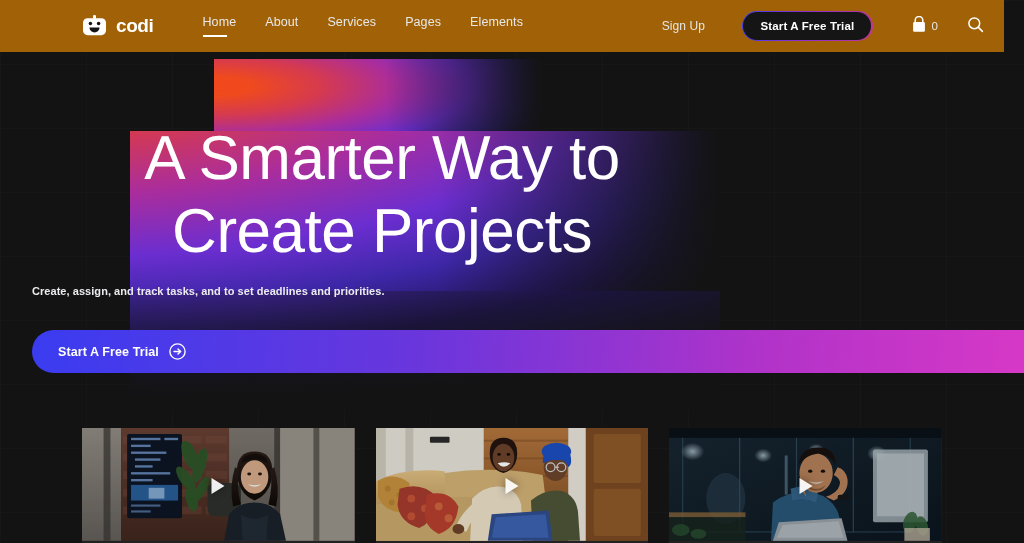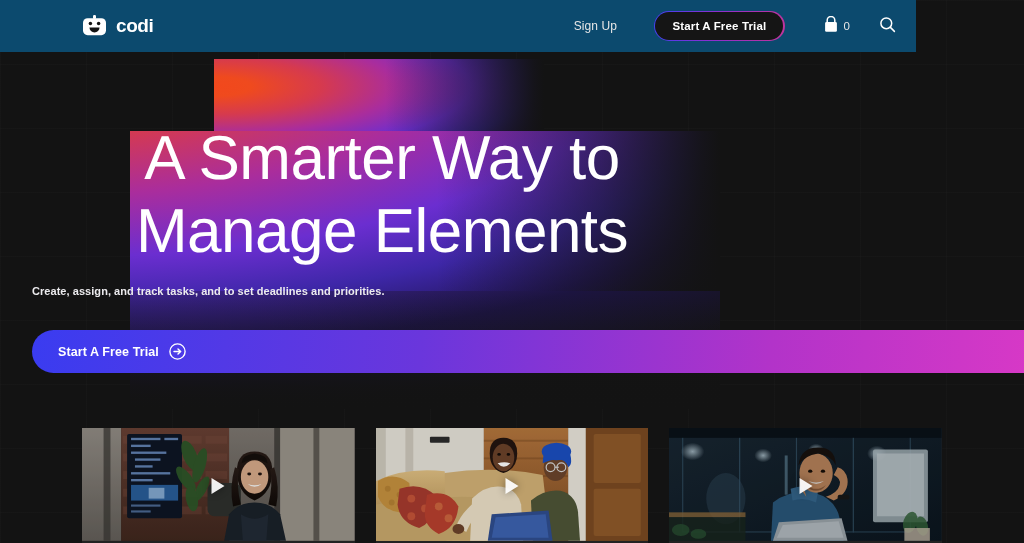--- a/index.html
+++ b/index.html
@@ -15,23 +15,23 @@
   #bg-texture{
     position:absolute; inset:0;
     background-image:
       repeating-linear-gradient(to right, rgba(255,255,255,.016) 0 1px, transparent 1px 86px),
       repeating-linear-gradient(to bottom, rgba(255,255,255,.014) 0 1px, transparent 1px 64px);
     pointer-events:none; z-index:0;
   }
 
   
   #header{
-    position:absolute; top:0; left:0; width:916px; height:52px;
+    position:absolute; top:0; left:0; width:1004px; height:52px;
     display:flex; z-index:40;
-    background:#0c4a6e;
+    background:#a16207;
   }
   #logo-group{ display:flex; align-items:center; gap:8px; margin-left:82px; }
   .logo-mark{ width:26px; height:22px; position:relative; }
   .logo-mark svg{ display:block; }
   .logo-word{ font-size:19px; font-weight:700; letter-spacing:-.4px; color:#fff; }
 
   #main-nav{ display:flex; align-items:center; gap:29px; margin-left:49px; }
   .nav-link{
     font-size:12.5px; color:#e8e8e8; text-decoration:none; position:relative;
     padding-bottom:9px; letter-spacing:.1px; cursor:pointer; white-space:nowrap;
@@ -144,20 +144,27 @@
         <rect x="1" y="3.2" width="23" height="17" rx="4.6" fill="#fff"></rect>
         <rect x="11" y="0" width="3" height="4" rx="1.2" fill="#fff"></rect>
         <circle cx="8.4" cy="8.6" r="1.75" fill="#141414"></circle>
         <circle cx="16.6" cy="8.6" r="1.75" fill="#141414"></circle>
         <path d="M7.5 12.4 H17.5 A5 5 0 0 1 7.5 12.4 Z" fill="#141414"></path>
       </svg>
     </span>
     <span class="logo-word">codi</span>
   </div>
 
+  <nav id="main-nav">
+    <a class="nav-link active" href="#">Home</a>
+    <a class="nav-link" href="#">About</a>
+    <a class="nav-link" href="#">Services</a>
+    <a class="nav-link" href="#">Pages</a>
+    <a class="nav-link" href="#">Elements</a>
+  </nav>
 
   <div id="header-right">
     <a id="signup-link" href="#">Sign Up</a>
 
     <span id="trial-btn-wrap">
       <button id="trial-btn">Start A Free Trial</button>
     </span>
 
     <span id="cart-group">
       <span>
@@ -176,21 +183,21 @@
           <path d="M11.4 11.4 L15.4 15.4" stroke="#fff" stroke-width="1.5" stroke-linecap="round"></path>
         </svg>
       </span>
     </button>
   </div>
 </div>
 
 <div id="hero-content">
   <h1 id="hero-title">
     <span>A Smarter Way to</span><br>
-    <span>Manage Elements</span>
+    <span>Create Projects</span>
   </h1>
   <p id="hero-sub">Create, assign, and track tasks, and to set deadlines and priorities.</p>
   <button id="hero-cta">
     <span>Start A Free Trial</span>
     <span id="cta-arrow">
       <svg width="17" height="17" viewBox="0 0 17 17" fill="none">
         <circle cx="8.5" cy="8.5" r="7.6" stroke="#fff" stroke-width="1.4"></circle>
         <path d="M5 8.5h6.6M9 6l2.7 2.5L9 11" stroke="#fff" stroke-width="1.4" stroke-linecap="round" stroke-linejoin="round"></path>
       </svg>
     </span>

